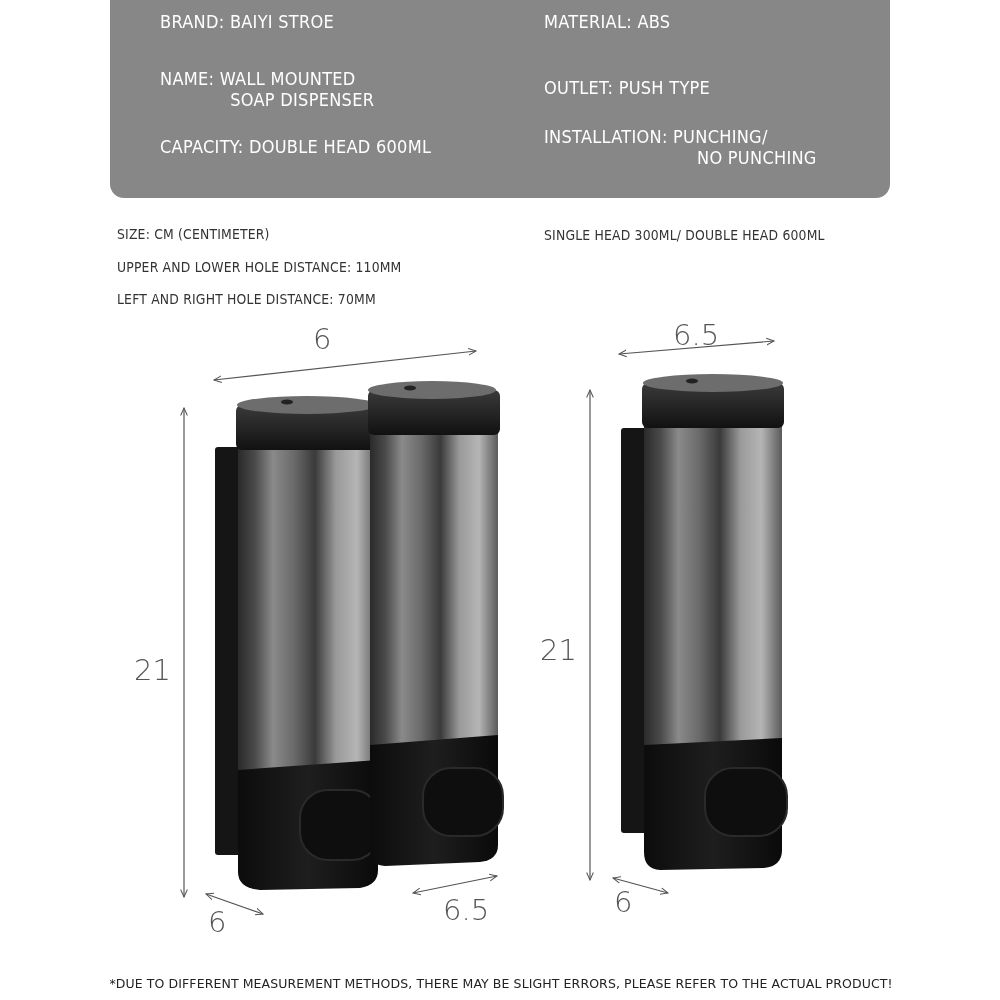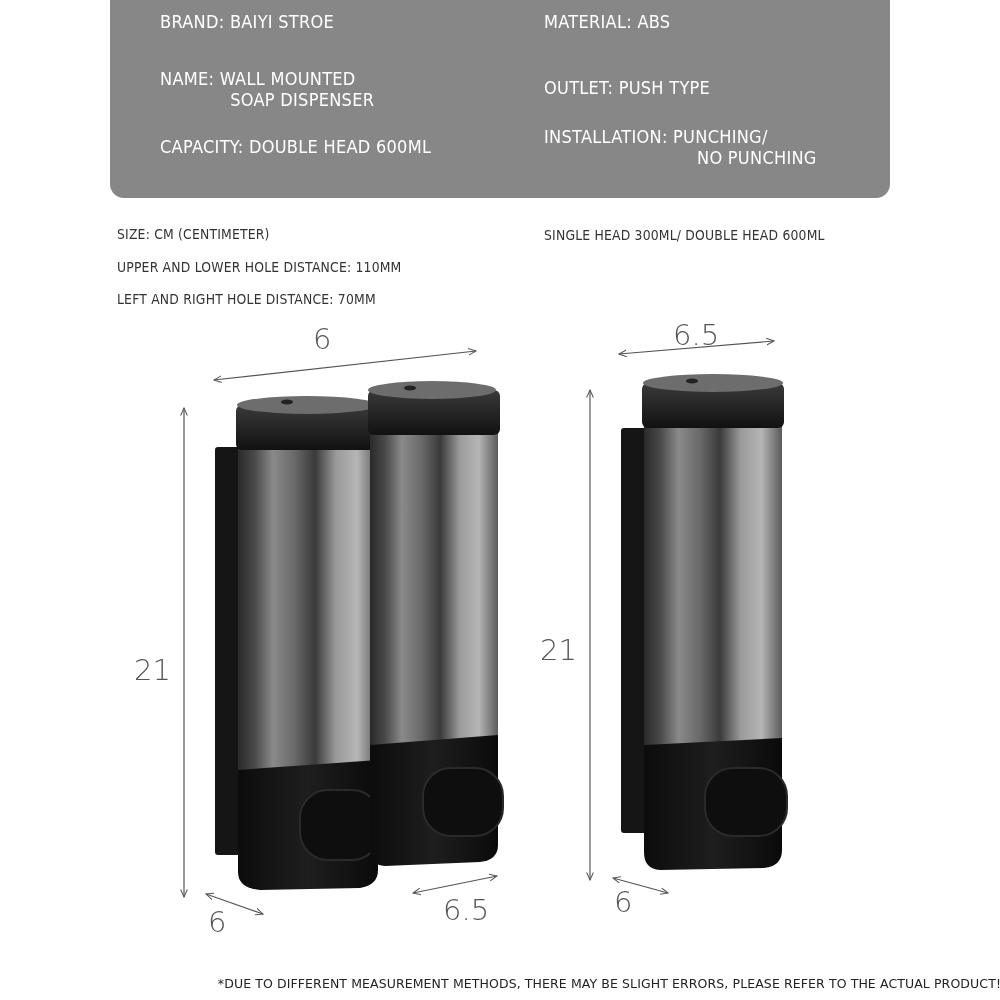--- a/index.html
+++ b/index.html
@@ -6,21 +6,21 @@
   body { width:1000px; height:1000px; background:#ffffff; position:relative; overflow:hidden;
          font-family:"Liberation Sans", "DejaVu Sans", sans-serif; }
   .panel { position:absolute; left:110px; top:-10px; width:780px; height:208px; background:#878787;
            border-radius:0 0 14px 14px; }
   .spec { position:absolute; color:#ffffff; font-size:18px; letter-spacing:0.3px; line-height:21px;
           font-family:"DejaVu Sans", sans-serif; font-weight:normal; transform:scaleX(0.9); transform-origin:left top; }
   .spec .cont { display:block; }
   .note { position:absolute; color:#333; font-size:13.5px; font-family:"DejaVu Sans", sans-serif;
           transform:scaleX(0.92); transform-origin:left top; letter-spacing:0.2px; }
   .dim { position:absolute; color:#555; font-size:29px; font-family:"DejaVu Sans", sans-serif; font-weight:300; }
-  .footer { position:absolute; left:1px; top:976px; width:1000px; text-align:right; color:#222;
+  .footer { position:absolute; left:1px; top:976px; width:1000px; text-align:center; color:#222;
             font-size:12.5px; font-family:"DejaVu Sans", sans-serif; letter-spacing:0.1px; }
   svg { position:absolute; left:0; top:0; }
 </style>
 </head>
 <body>
 
 <div class="panel"></div>
 <div class="spec" style="left:160px;top:11px;">BRAND: BAIYI STROE</div>
 <div class="spec" style="left:160px;top:68px;">
   <span class="cont">NAME: WALL MOUNTED</span>

